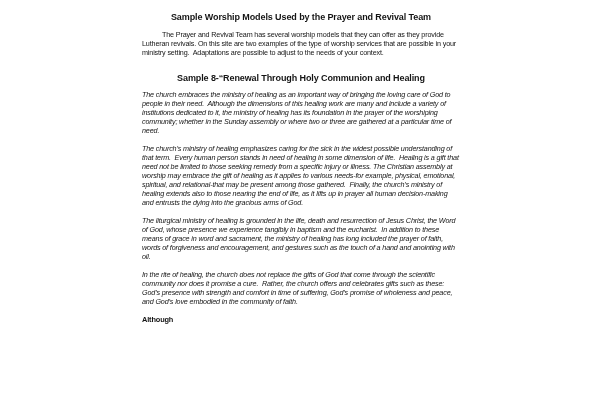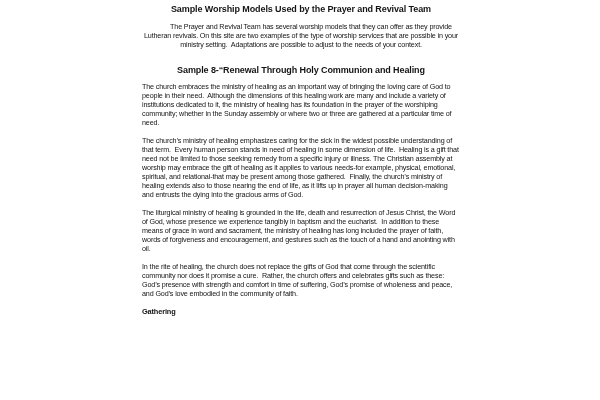--- a/index.html
+++ b/index.html
@@ -6,51 +6,51 @@
     margin: 0;
     padding: 0;
     background: #ffffff;
     width: 600px;
     height: 400px;
     overflow: hidden;
   }
   .doc {
     position: absolute;
     left: 142px;
-    top: 4px;
+    top: 12px;
     width: 318px;
     color: #141414;
     font-family: "Liberation Sans", "DejaVu Sans", sans-serif;
     font-size: 7.2px;
     line-height: 9px;
     letter-spacing: -0.15px;
   }
   .doc-title {
     font-size: 9px;
     font-weight: bold;
     text-align: center;
     line-height: 10px;
     letter-spacing: -0.1px;
     margin: 0 0 8px 0;
   }
   .intro {
     margin: 8px 0 16px 0;
     text-indent: 20px;
     white-space: pre-wrap;
-    text-align: center;
   }
   .section-heading {
     font-size: 9px;
     font-weight: bold;
     text-align: center;
     line-height: 10px;
     letter-spacing: -0.1px;
     margin: 0 0 7px 0;
   }
   .body-para {
+    font-style: italic;
     margin: 0 0 9px 0;
     white-space: pre-wrap;
   }
   .sub-heading {
     font-size: 7.4px;
     font-weight: bold;
     line-height: 9px;
     margin: 0 0 9px 0;
   }
   .word-line {
@@ -71,17 +71,17 @@
   <h2 class="section-heading">Sample 8-“Renewal Through Holy Communion and Healing</h2>
 
   <p class="body-para">The church embraces the ministry of healing as an important way of bringing the loving care of God to people in their need.  Although the dimensions of this healing work are many and include a variety of institutions dedicated to it, the ministry of healing has its foundation in the prayer of the worshiping community; whether in the Sunday assembly or where two or three are gathered at a particular time of need.</p>
 
   <p class="body-para">The church’s ministry of healing emphasizes caring for the sick in the widest possible understanding of that term.  Every human person stands in need of healing in some dimension of life.  Healing is a gift that need not be limited to those seeking remedy from a specific injury or illness. The Christian assembly at worship may embrace the gift of healing as it applies to various needs-for example, physical, emotional, spiritual, and relational-that may be present among those gathered.  Finally, the church’s ministry of healing extends also to those nearing the end of life, as it lifts up in prayer all human decision-making and entrusts the dying into the gracious arms of God.</p>
 
   <p class="body-para">The liturgical ministry of healing is grounded in the life, death and resurrection of Jesus Christ, the Word of God, whose presence we experience tangibly in baptism and the eucharist.  In addition to these means of grace in word and sacrament, the ministry of healing has long included the prayer of faith, words of forgiveness and encouragement, and gestures such as the touch of a hand and anointing with oil.</p>
 
   <p class="body-para">In the rite of healing, the church does not replace the gifts of God that come through the scientific community nor does it promise a cure.  Rather, the church offers and celebrates gifts such as these: God’s presence with strength and comfort in time of suffering, God’s promise of wholeness and peace, and God’s love embodied in the community of faith.</p>
 
-  <h3 class="sub-heading">Gathering</h3>
+  <h3 class="sub-heading">Although</h3>
 
 
 
 </div>
 
 </body></html>

